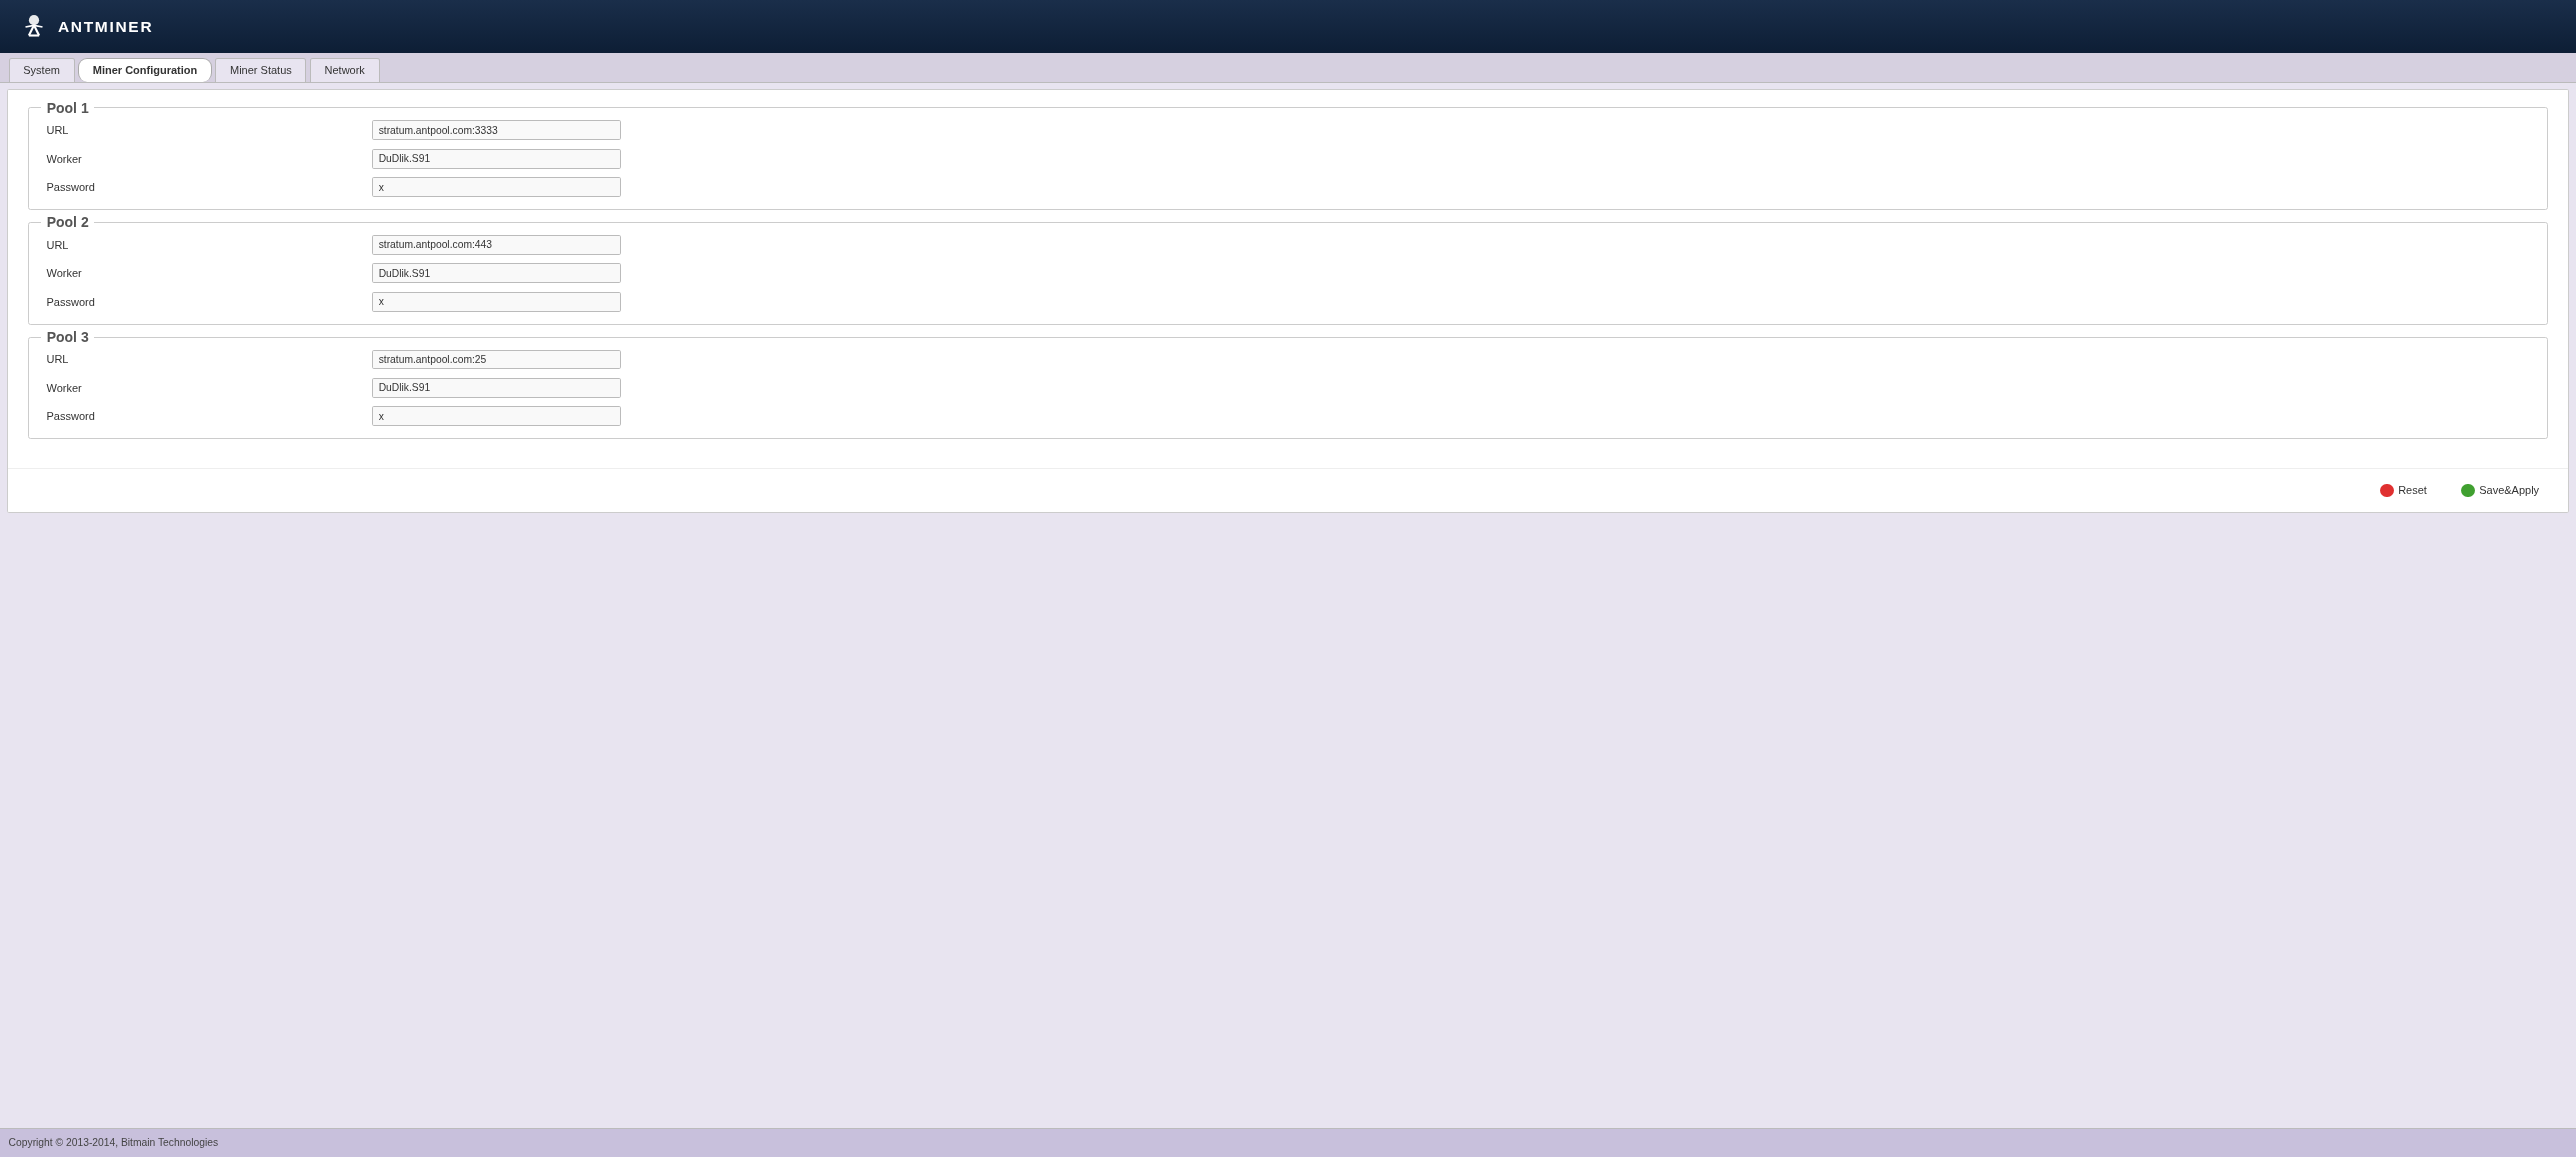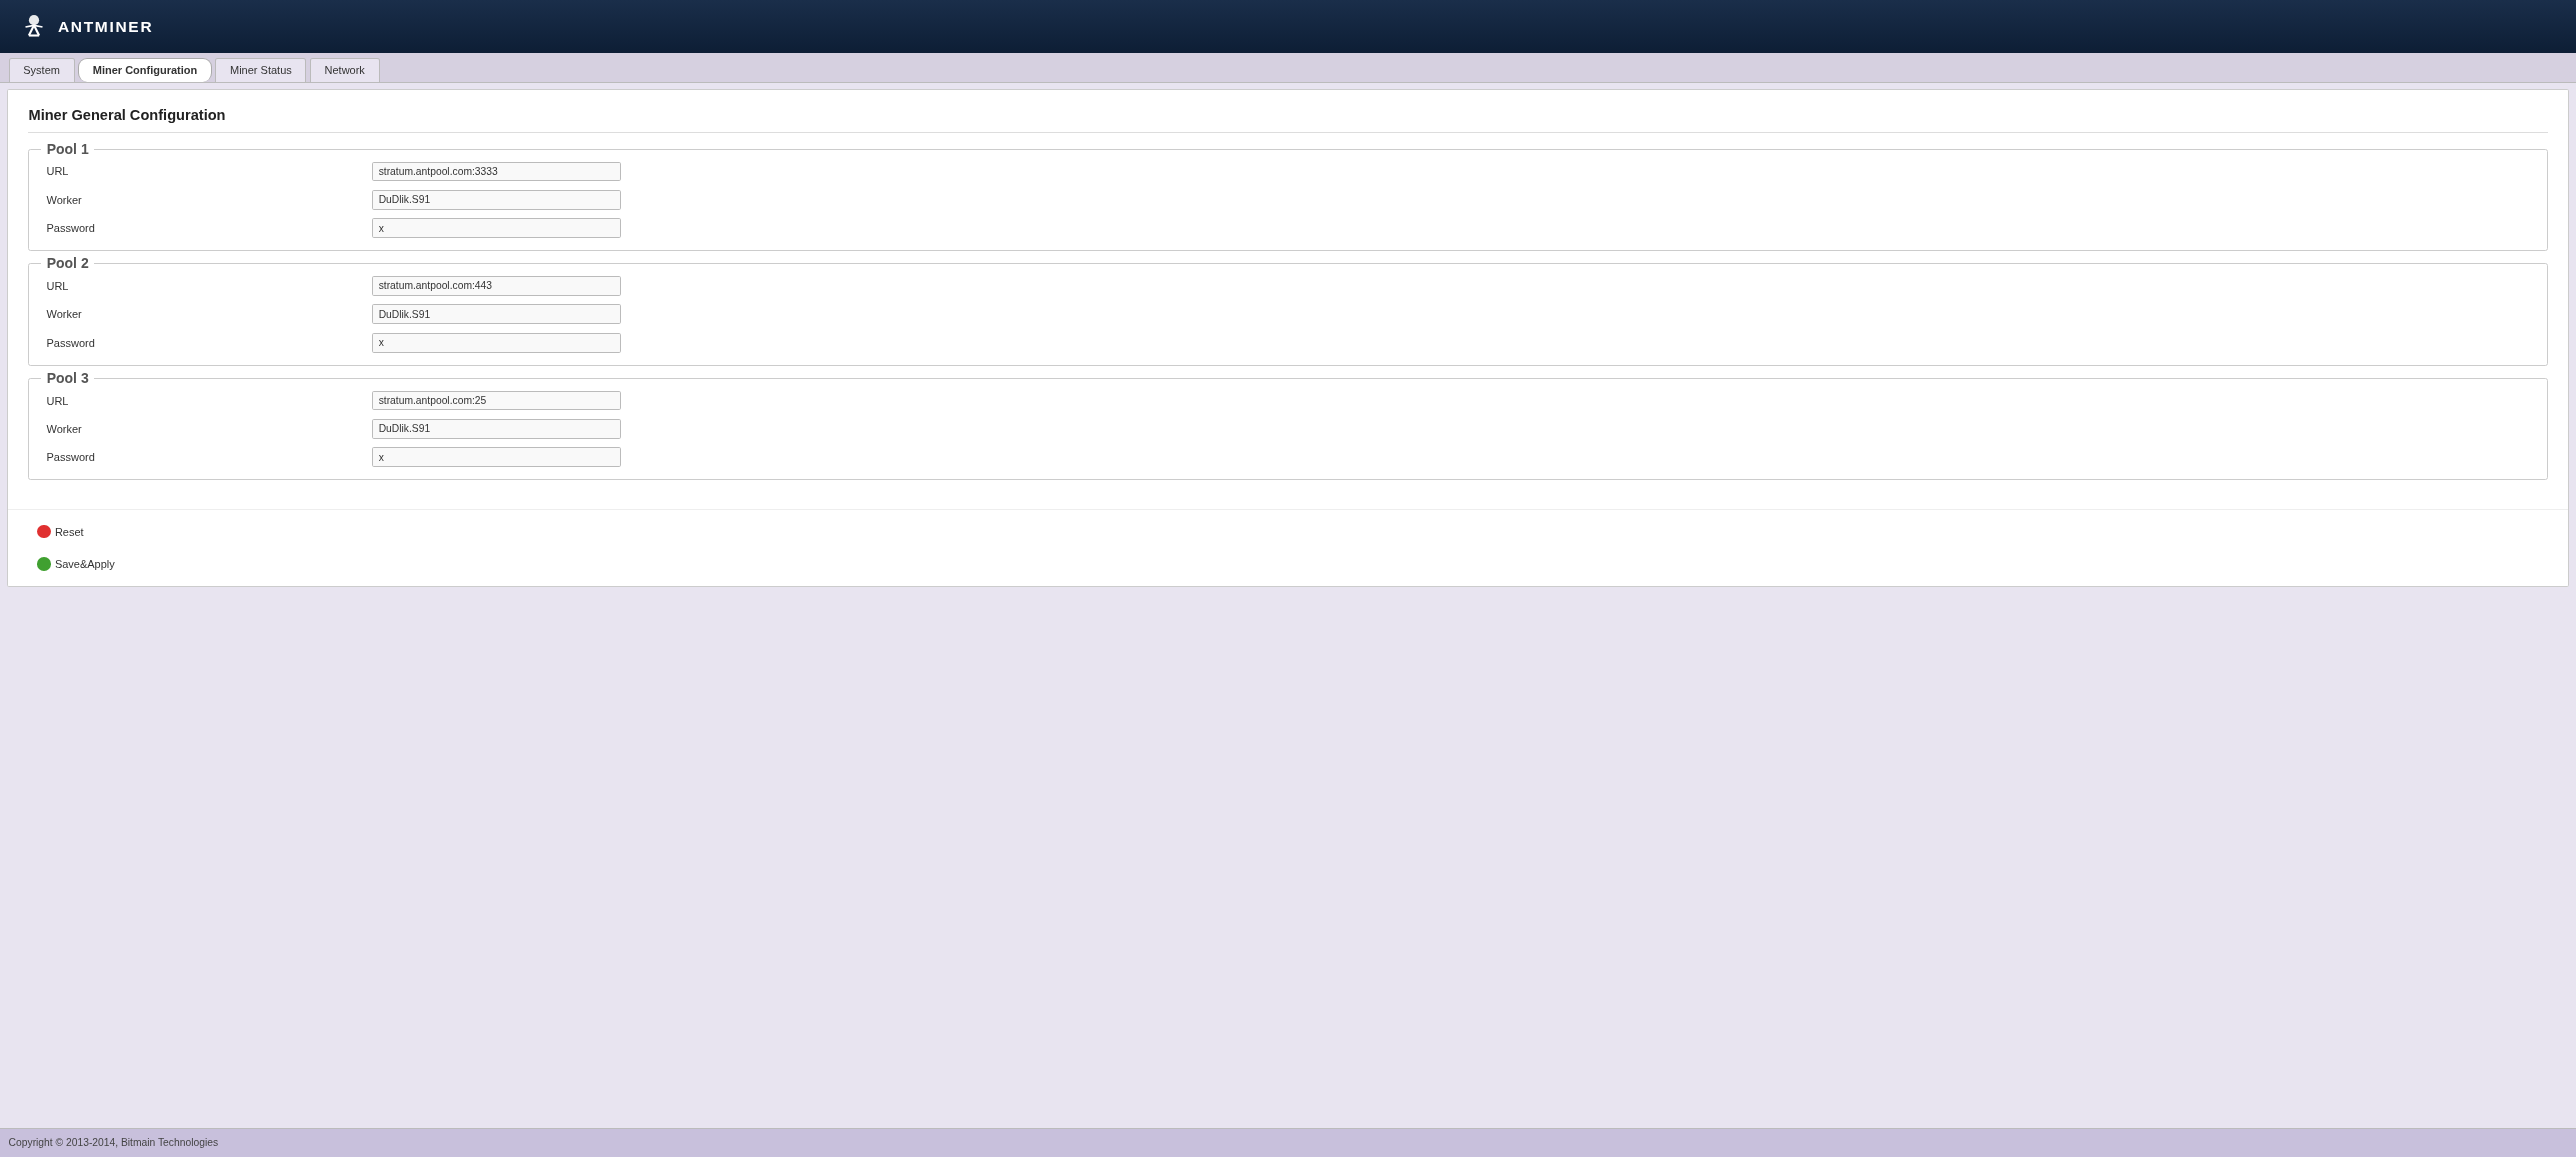--- a/index.html
+++ b/index.html
@@ -149,21 +149,20 @@
       border-radius: 1.7px;
     }
 
     
     #action-bar {
       padding: 10.3px 17px;
       display: flex;
       justify-content: flex-end;
       gap: 10.3px;
       border-top: 0.9px solid #eee;
-      flex-direction: column;
     }
     .action-btn {
       display: flex;
       align-items: center;
       gap: 4.3px;
       padding: 4.3px 12px;
       border: none;
       cursor: pointer;
       font-size: 11px;
       background: transparent;
@@ -210,21 +209,20 @@
   <div class="nav-tab active">Miner Configuration</div>
   <div class="nav-tab">Miner Status</div>
   <div class="nav-tab">Network</div>
 </div>
 
 <div id="content-wrapper">
   <div id="content-panel">
 
 
     <div id="page-body">
-      <div id="page-title">Miner General Configuration</div>
 
       <fieldset class="pool-group">
         <legend class="pool-legend">Pool 1</legend>
         <div class="pool-row">
           <div class="pool-label">URL</div>
           <input class="pool-input" type="text" value="stratum.antpool.com:3333" style="">
         </div>
         <div class="pool-row">
           <div class="pool-label">Worker</div>
           <input class="pool-input" type="text" value="DuDlik.S91" style="">

